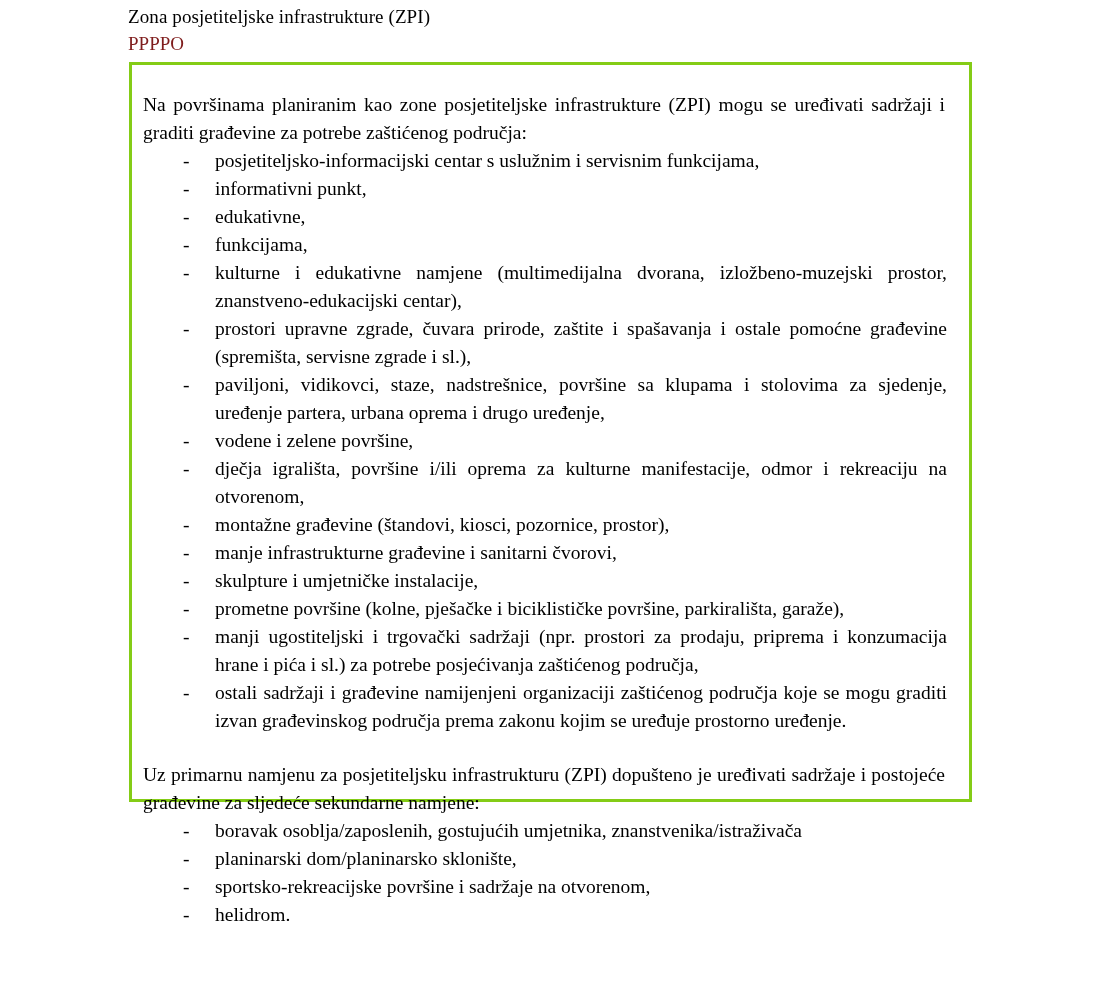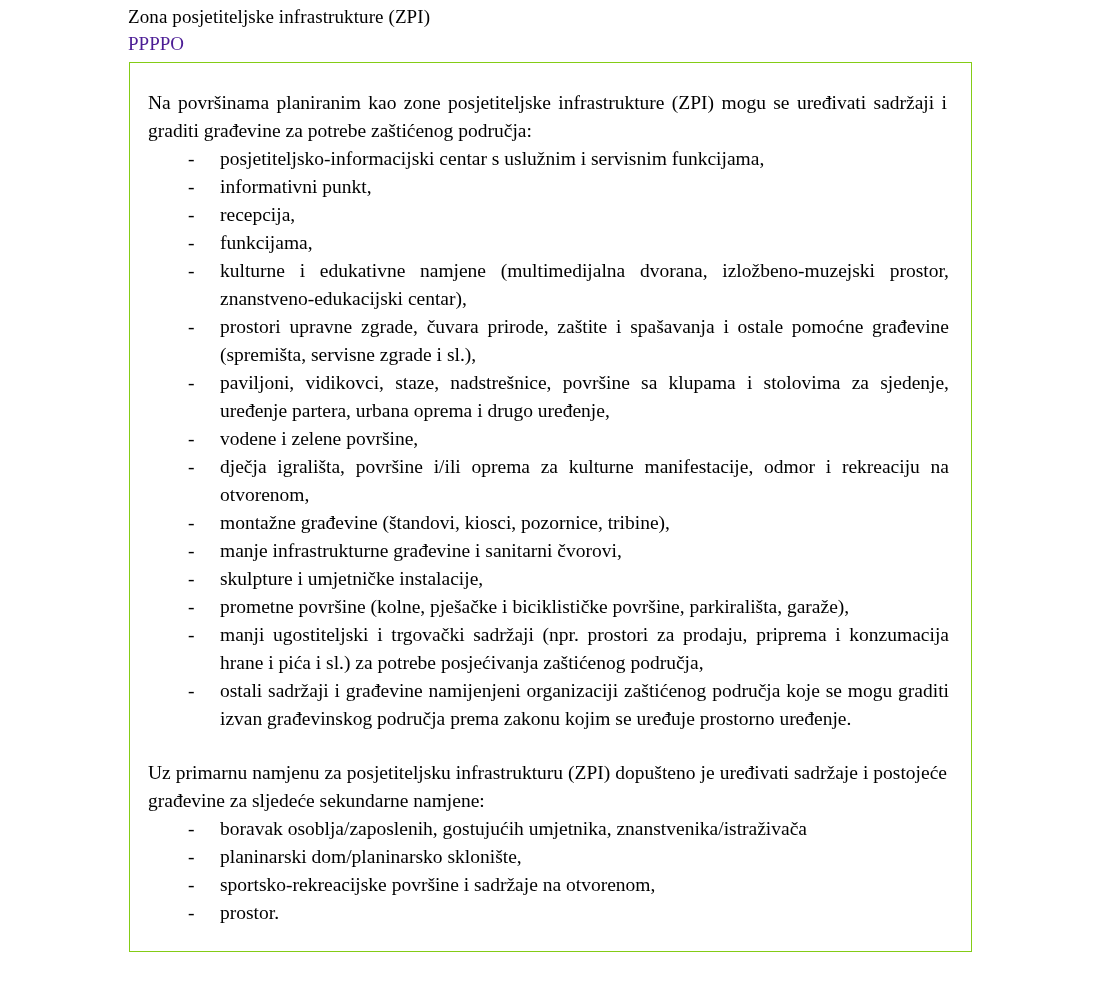--- a/index.html
+++ b/index.html
@@ -29,32 +29,32 @@
     font-size: 19px;
     font-weight: normal;
     font-family: "Liberation Serif", serif;
     letter-spacing: 0.1px;
   }
   .doc-subtitle {
     position: absolute;
     left: 128px;
     top: 33px;
     font-size: 19px;
-    color: #4c1d95;
+    color: #7f1d1d;
     font-family: "Liberation Serif", serif;
   }
   .box {
     position: absolute;
     left: 129px;
     top: 62px;
     width: 843px;
-    height: 890px;
-    border: 1px solid #84cc16;
+    height: 740px;
+    border: 3px solid #84cc16;
     box-sizing: border-box;
-    padding: 26px 22px 20px 14px;
+    padding: 26px 22px 20px 7px;
   }
   .para {
     font-size: 19.5px;
     line-height: 28px;
     text-align: justify;
     text-justify: inter-word;
     margin: 0 0 0 0;
     padding: 0 2px 0 4px;
   }
   .para.spaced-top {
@@ -95,38 +95,38 @@
   <div class="doc-title">Zona posjetiteljske infrastrukture (ZPI)</div>
   <div class="doc-subtitle">PPPPO</div>
 
   <div class="box">
 
     <p class="para">Na površinama planiranim kao zone posjetiteljske infrastrukture (ZPI) mogu se uređivati sadržaji i graditi građevine za potrebe zaštićenog područja:</p>
 
     <ul class="items">
       <li>posjetiteljsko-informacijski centar s uslužnim i servisnim funkcijama,</li>
       <li>informativni punkt,</li>
-      <li>recepcija,</li>
+      <li>edukativne,</li>
       <li>funkcijama,</li>
       <li>kulturne i edukativne namjene (multimedijalna dvorana, izložbeno-muzejski prostor, znanstveno-edukacijski centar),</li>
       <li>prostori upravne zgrade, čuvara prirode, zaštite i spašavanja i ostale pomoćne građevine (spremišta, servisne zgrade i sl.),</li>
       <li>paviljoni, vidikovci, staze, nadstrešnice, površine sa klupama i stolovima za sjedenje, uređenje partera, urbana oprema i drugo uređenje,</li>
       <li class="nojust">vodene i zelene površine,</li>
       <li>dječja igrališta, površine i/ili oprema za kulturne manifestacije, odmor i rekreaciju na otvorenom,</li>
-      <li class="nojust">montažne građevine (štandovi, kiosci, pozornice, tribine),</li>
+      <li class="nojust">montažne građevine (štandovi, kiosci, pozornice, prostor),</li>
       <li class="nojust">manje infrastrukturne građevine i sanitarni čvorovi,</li>
       <li class="nojust">skulpture i umjetničke instalacije,</li>
       <li class="nojust">prometne površine (kolne, pješačke i biciklističke površine, parkirališta, garaže),</li>
       <li>manji ugostiteljski i trgovački sadržaji (npr. prostori za prodaju, priprema i konzumacija hrane i pića i sl.) za potrebe posjećivanja zaštićenog područja,</li>
       <li>ostali sadržaji i građevine namijenjeni organizaciji zaštićenog područja koje se mogu graditi izvan građevinskog područja prema zakonu kojim se uređuje prostorno uređenje.</li>
     </ul>
 
     <p class="para spaced-top">Uz primarnu namjenu za posjetiteljsku infrastrukturu (ZPI) dopušteno je uređivati sadržaje i postojeće građevine za sljedeće sekundarne namjene:</p>
 
     <ul class="items">
       <li class="nojust">boravak osoblja/zaposlenih, gostujućih umjetnika, znanstvenika/istraživača</li>
       <li class="nojust">planinarski dom/planinarsko sklonište,</li>
       <li class="nojust">sportsko-rekreacijske površine i sadržaje na otvorenom,</li>
-      <li class="nojust">prostor.</li>
+      <li class="nojust">helidrom.</li>
     </ul>
 
   </div>
 </div>
 
 </body></html>

